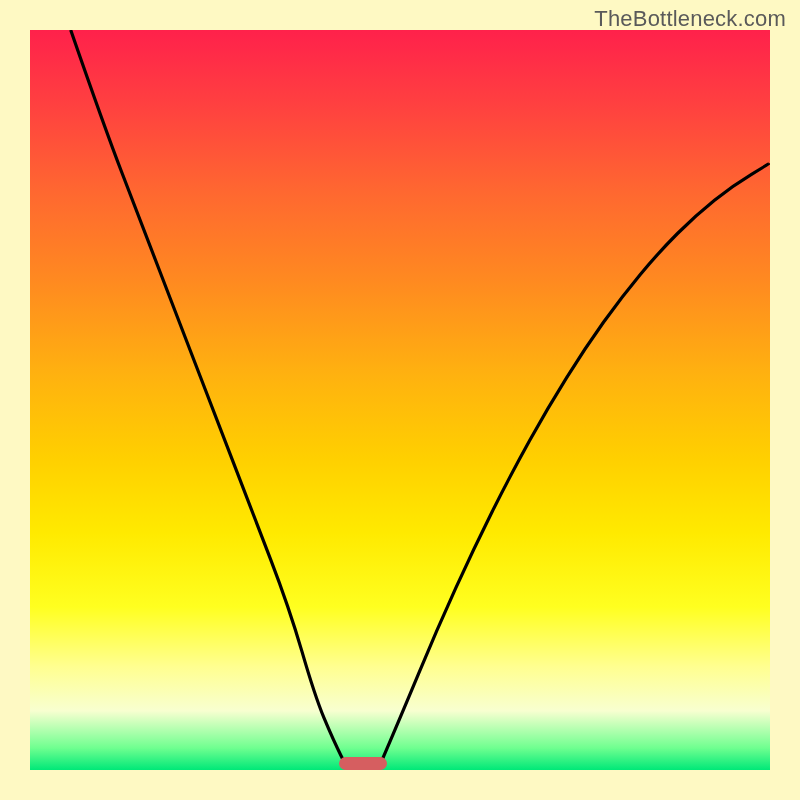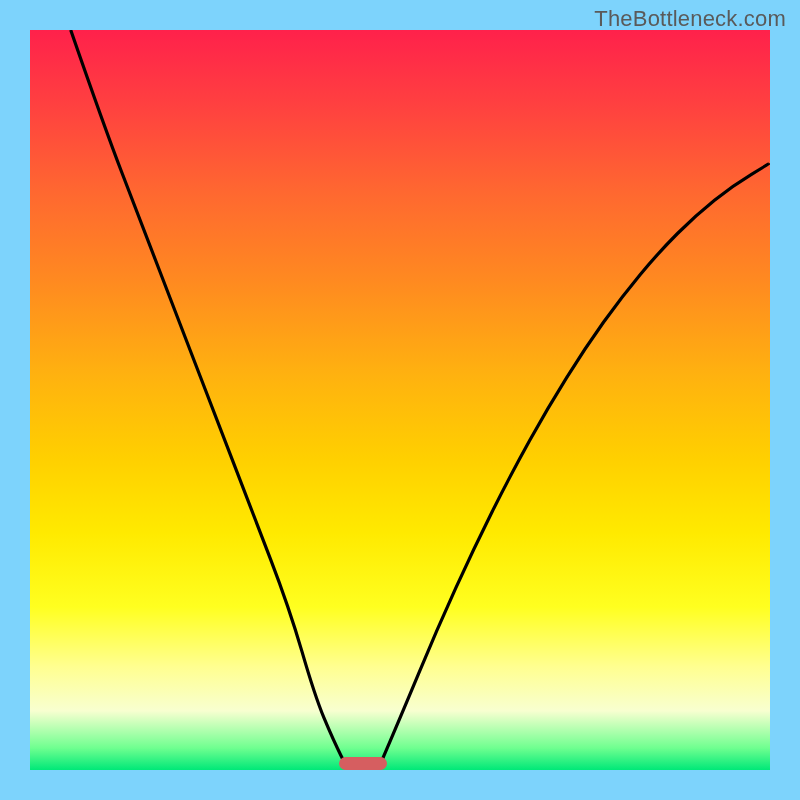--- a/index.html
+++ b/index.html
@@ -1,19 +1,19 @@
 <!DOCTYPE html>
 <html><head>
   <meta charset="utf-8">
   <style>
     * { margin: 0; padding: 0; box-sizing: border-box; }
     body { width: 800px; height: 800px; overflow: hidden; font-family: Arial, sans-serif; }
     .container {
       width: 800px; height: 800px;
-      background: #7dd3fc;
+      background: #fef9c3;
       position: relative;
     }
     .plot-area {
       position: absolute;
       left: 30px; top: 30px;
       width: 740px; height: 740px;
       background: linear-gradient(to bottom,
         #ff214b 0%,
         #ff4040 10%,
         #ff6830 22%,

